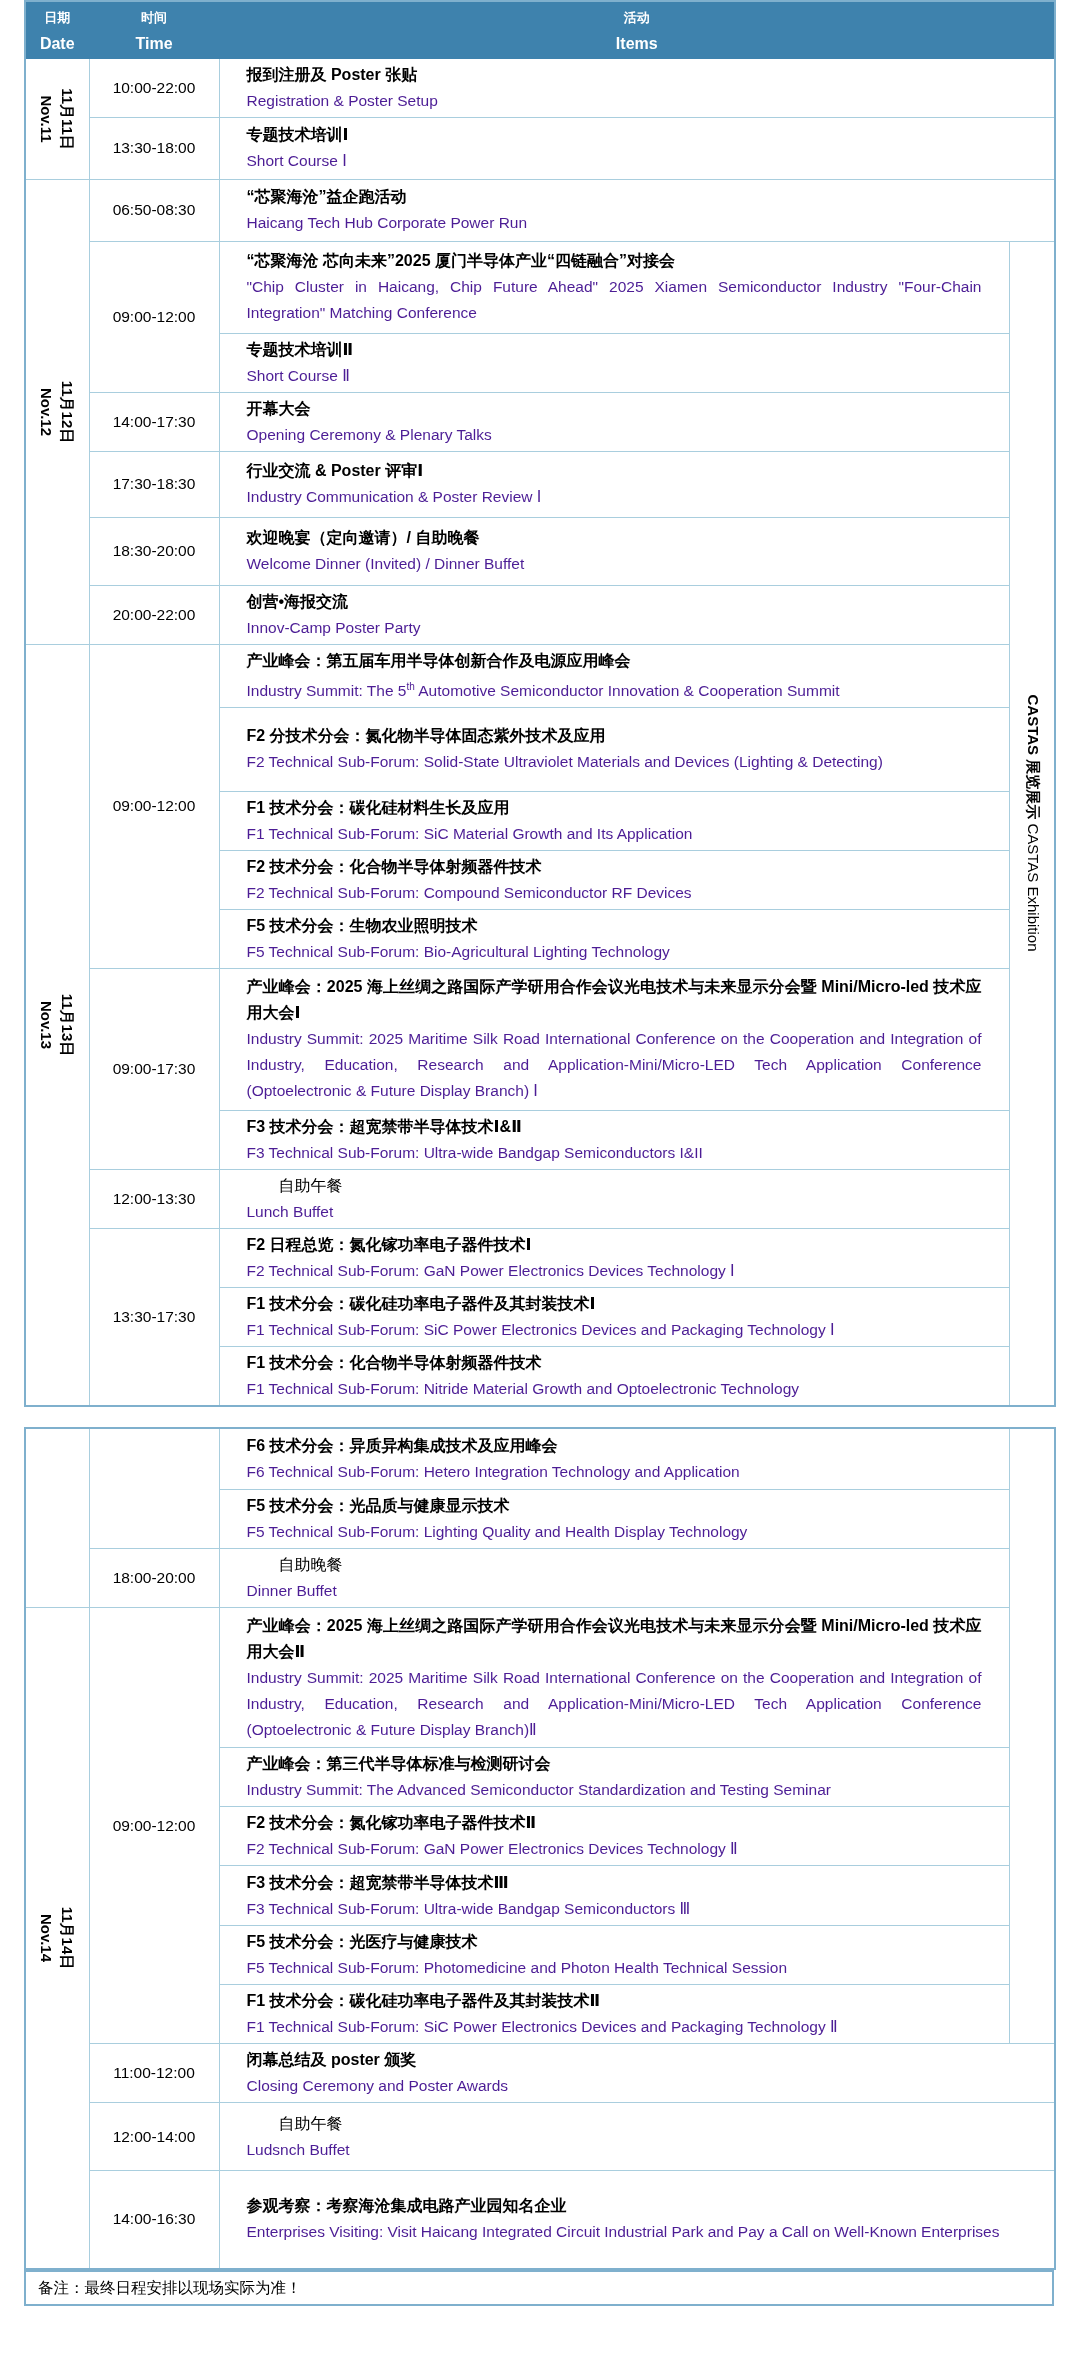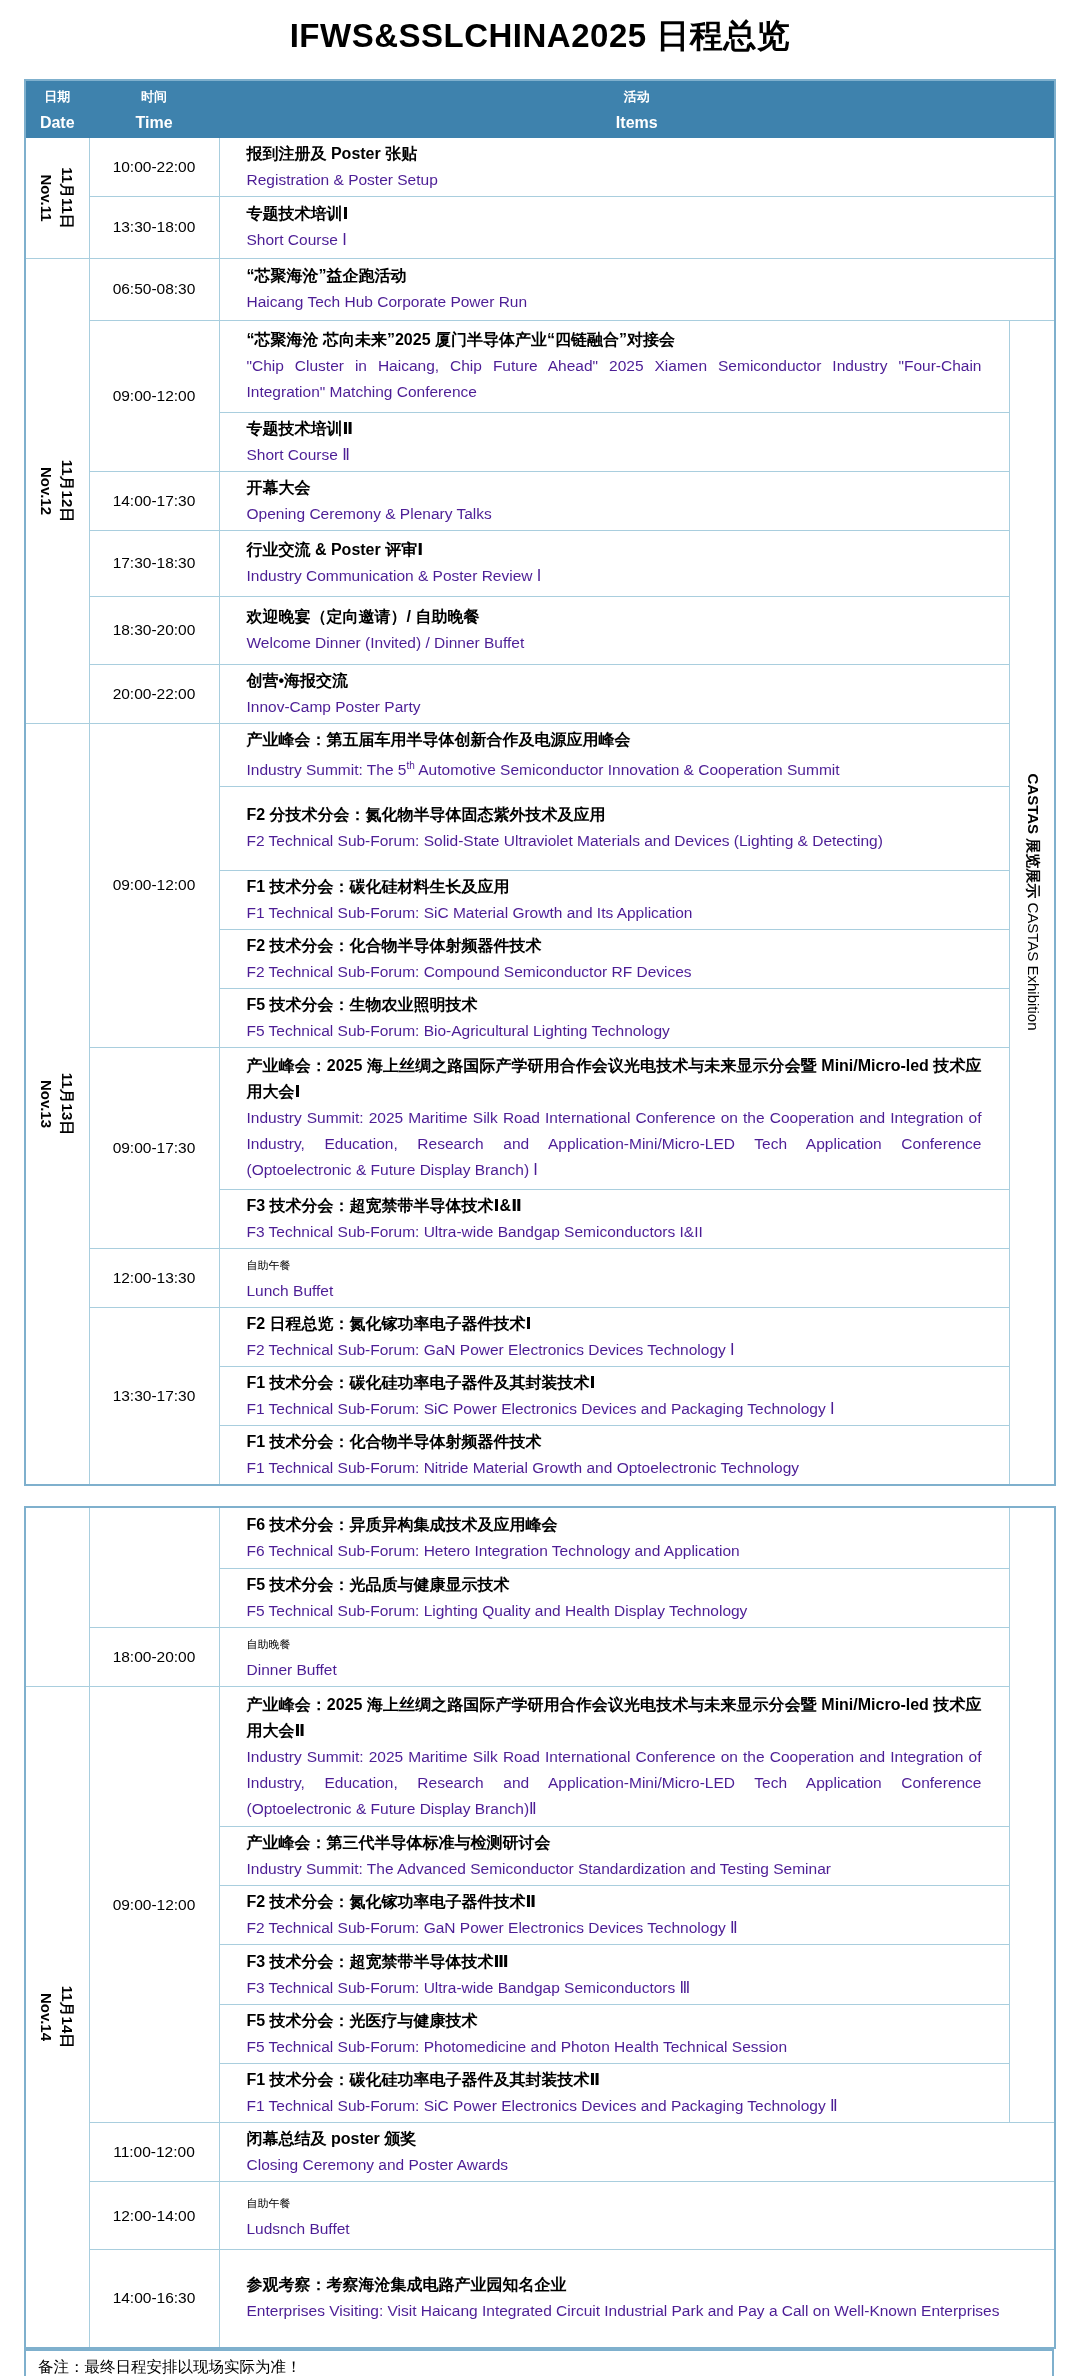--- a/index.html
+++ b/index.html
@@ -9,21 +9,21 @@
   table{border-collapse:collapse;table-layout:fixed;width:1030px;margin-left:24px;border:2px solid #7fb0cd;}
   td,th{border:1px solid #a9cede;vertical-align:middle;overflow:hidden;}
   
   .hrow th{background:#3e82ad;border:1px solid #3e82ad;color:#fff;text-align:center;padding:0;}
   .hcn{font-size:13px;font-weight:bold;line-height:28px;}
   .hen{font-size:16px;font-weight:bold;line-height:24px;}
   
   .c-time{text-align:center;font-size:15.5px;color:#000;padding:0 2px;}
   .c-item{padding:3px 27px;}
   .cn{font-size:16px;font-weight:bold;line-height:26px;text-align:justify;color:#000;}
-  .cn-n{font-size:11px;font-weight:normal;line-height:26px;color:#000;}
+  .cn-n{font-size:16px;font-weight:normal;line-height:26px;color:#000;margin-left:32px;}
   .en{font-size:15.5px;line-height:26px;text-align:justify;color:#4c1d95;}
   .en-b{font-weight:normal;}
   sup{font-size:10px;}
   
   .c-date,.c-side{position:relative;padding:0;}
   .vabs{position:absolute;top:50%;left:50%;transform:translate(-50%,-50%) rotate(90deg);white-space:nowrap;}
   .vdate{text-align:center;}
   .vdate div{font-size:15px;font-weight:bold;line-height:21px;color:#000;}
   .vside{font-size:15px;color:#000;}
   .vside .b{font-weight:bold;}
@@ -31,21 +31,20 @@
   .tbl-gap{height:20px;}
   
   .remark{width:1002px;margin-left:24px;border:2px solid #7fb0cd;padding:3px 12px;margin-top:0;}
   .remark div{font-size:15.5px;line-height:26px;color:#000;}
 </style>
 </head>
 <body>
 
 <div class="page">
 
-  <h1 class="title">IFWS&amp;SSLCHINA2025 日程总览</h1>
 
   <table>
     <colgroup>
         <col style="width:64px">
         <col style="width:130px">
         <col style="width:790px">
         <col style="width:46px">
       </colgroup>
 
     <tbody>

